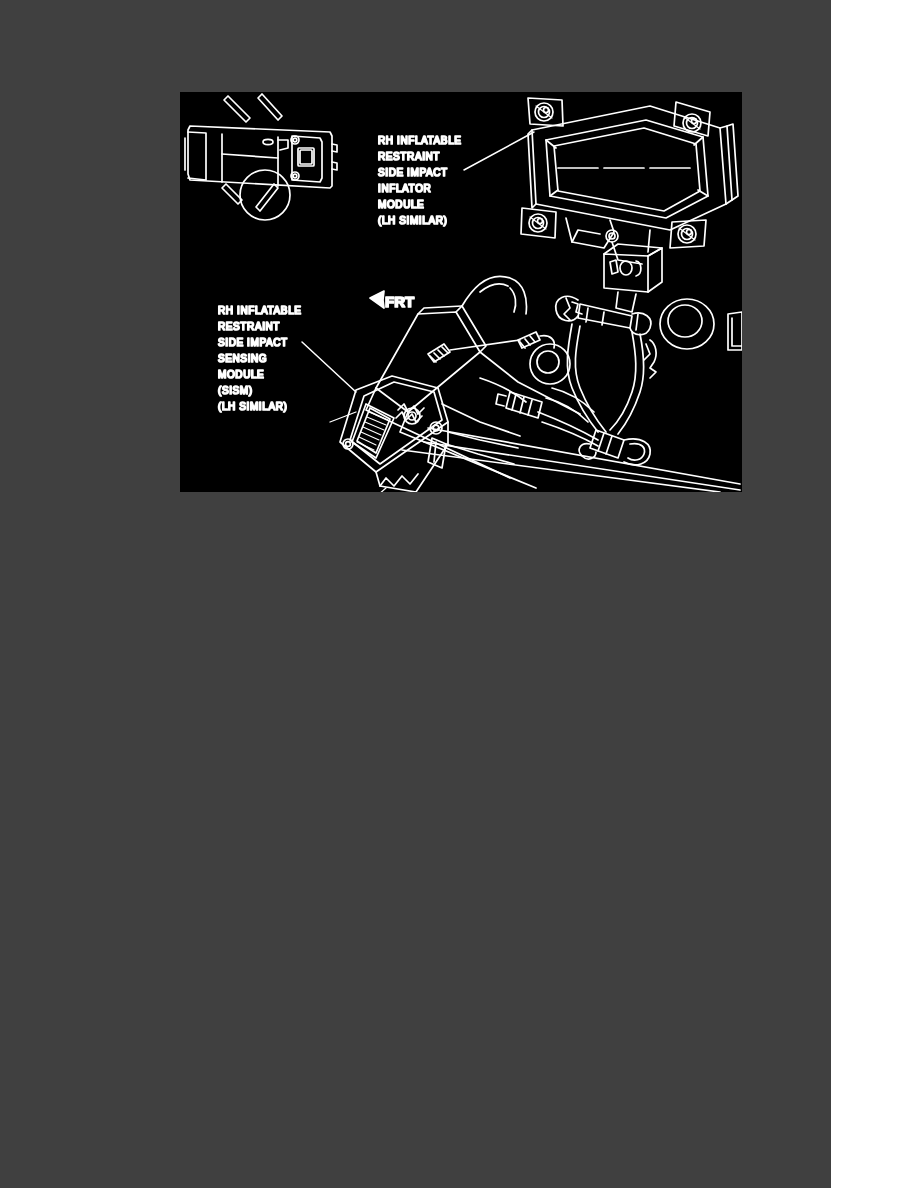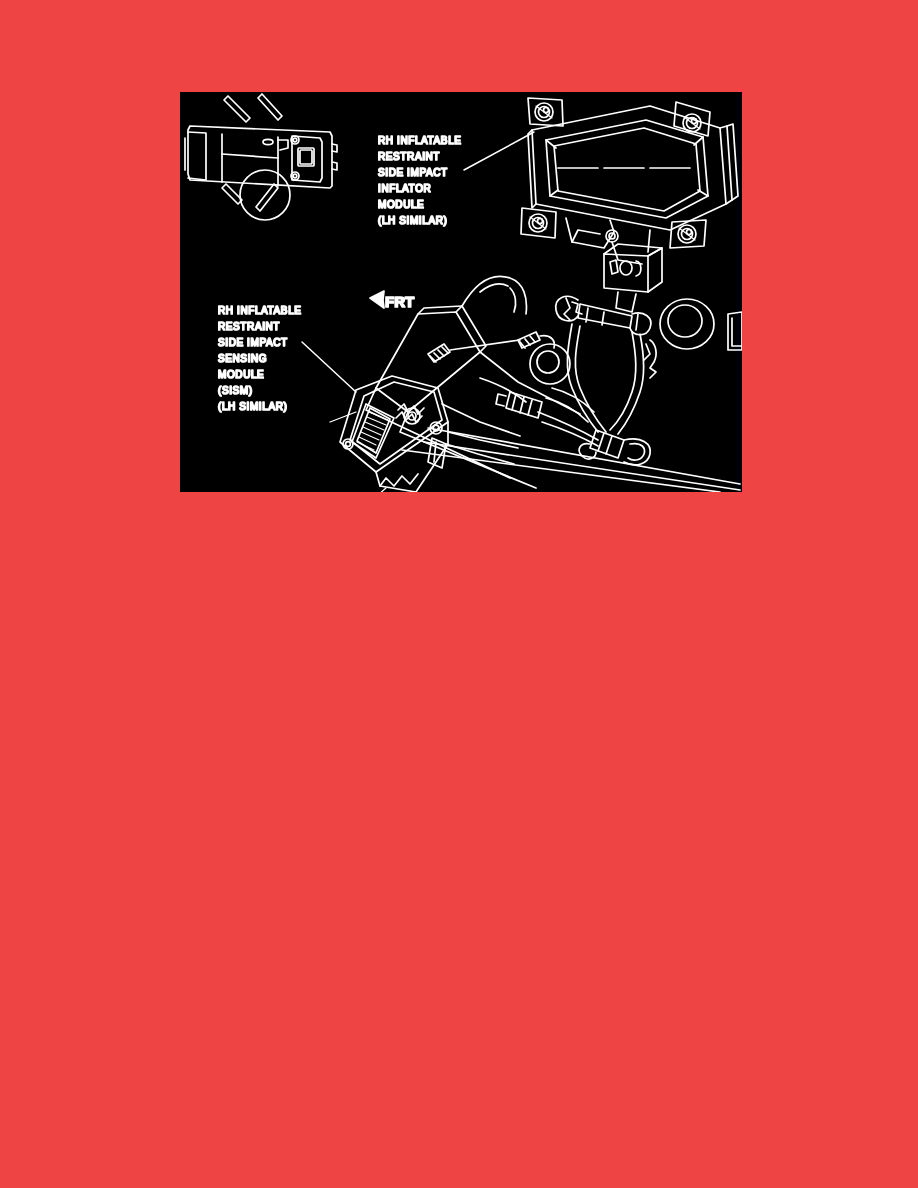--- a/index.html
+++ b/index.html
@@ -10,23 +10,23 @@
   body {
     width: 918px;
     height: 1188px;
     position: relative;
     font-family: "Liberation Sans", sans-serif;
     overflow: hidden;
   }
   #page {
     position: absolute;
     left: 0; top: 0;
-    width: 918px;
+    width: 831px;
     height: 1188px;
-    background: #ef4444;
+    background: #404040;
   }
   
   #figure-panel {
     position: absolute;
     left: 180px;
     top: 92px;
     width: 562px;
     height: 400px;
     background: #000000;
     overflow: hidden;

